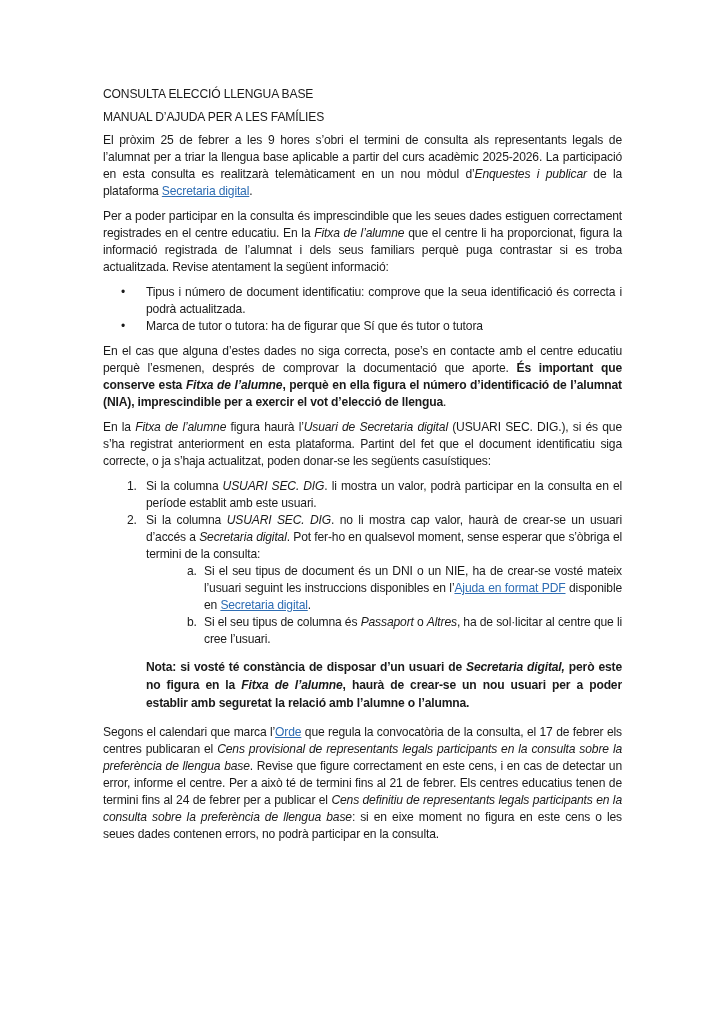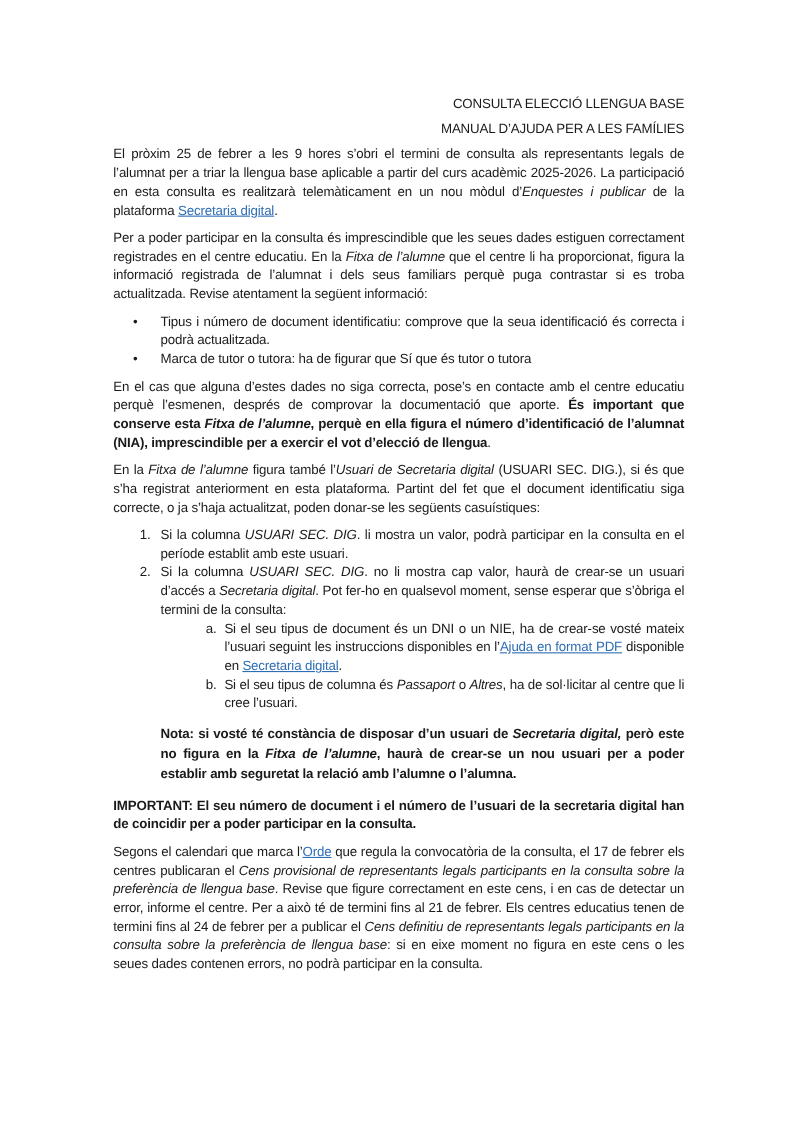--- a/index.html
+++ b/index.html
@@ -3,22 +3,22 @@
 <meta charset="utf-8">
 <style>
   html, body { margin: 0; padding: 0; background: #ffffff; }
   body { width: 724px; height: 1024px; overflow: hidden; position: relative; }
   .page {
     position: absolute; left: 103px; top: 86px; width: 519px;
     font-family: "Liberation Sans", sans-serif;
     font-size: 12.1px; line-height: 17px; color: #1a1a1a;
     letter-spacing: -0.15px;
   }
-  .title { text-align: right; margin: 0 0 6px 0; }
-  .subtitle { text-align: right; margin: 0 0 6px 0; }
+  .title { text-align: left; margin: 0 0 6px 0; }
+  .subtitle { text-align: left; margin: 0 0 6px 0; }
   p { margin: 0 0 8px 0; text-align: justify; }
   a { color: #2e6db4; text-decoration: underline; }
   ul.bullets { margin: 0 0 8px 0; padding-left: 43px; list-style: none; }
   ul.bullets li { position: relative; text-align: justify; }
   ul.bullets li::before { content: "\2022"; position: absolute; left: -25px; }
   ol.cases { margin: 0 0 10px 0; padding-left: 43px; list-style: none; }
   ol.cases > li { position: relative; text-align: justify; }
   ol.cases > li .num { position: absolute; left: -19px; }
   ol.sub { margin: 0; padding-left: 58px; list-style: none; }
   ol.sub > li { position: relative; text-align: justify; }
@@ -38,30 +38,29 @@
 
   <p><span>Per a poder participar en la consulta és imprescindible que les seues dades estiguen correctament registrades en el centre educatiu. En la </span><i>Fitxa de l’alumne</i><span> que el centre li ha proporcionat, figura la informació registrada de l’alumnat i dels seus familiars perquè puga contrastar si es troba actualitzada. Revise atentament la següent informació:</span></p>
 
   <ul class="bullets">
     <li>Tipus i número de document identificatiu: comprove que la seua identificació és correcta i podrà actualitzada.</li>
     <li>Marca de tutor o tutora: ha de figurar que Sí que és tutor o tutora</li>
   </ul>
 
   <p><span>En el cas que alguna d’estes dades no siga correcta, pose’s en contacte amb el centre educatiu perquè l’esmenen, després de comprovar la documentació que aporte. </span><b><span>És important que conserve esta </span><i>Fitxa de l’alumne</i><span>, perquè en ella figura el número d’identificació de l’alumnat (NIA), imprescindible per a exercir el vot d’elecció de llengua</span></b><span>.</span></p>
 
-  <p><span>En la </span><i>Fitxa de l’alumne</i><span> figura també l’</span><i>Usuari de Secretaria digital</i><span> (USUARI SEC. DIG.), si és que s’ha registrat anteriorment en esta plataforma. Partint del fet que el document identificatiu siga correcte, o ja s’haja actualitzat, poden donar-se les següents casuístiques:</span></p>
+  <p><span>En la </span><i>Fitxa de l’alumne</i><span> figura haurà l’</span><i>Usuari de Secretaria digital</i><span> (USUARI SEC. DIG.), si és que s’ha registrat anteriorment en esta plataforma. Partint del fet que el document identificatiu siga correcte, o ja s’haja actualitzat, poden donar-se les següents casuístiques:</span></p>
 
   <ol class="cases">
     <li><span class="num">1.</span><span>Si la columna </span><i>USUARI SEC. DIG</i><span>. li mostra un valor, podrà participar en la consulta en el període establit amb este usuari.</span></li>
     <li><span class="num">2.</span><span>Si la columna </span><i>USUARI SEC. DIG</i><span>. no li mostra cap valor, haurà de crear-se un usuari d’accés a </span><i>Secretaria digital</i><span>. Pot fer-ho en qualsevol moment, sense esperar que s’òbriga el termini de la consulta:</span>
       <ol class="sub">
         <li><span class="num">a.</span><span>Si el seu tipus de document és un DNI o un NIE, ha de crear-se vosté mateix l’usuari seguint les instruccions disponibles en l’</span><a href="#">Ajuda en format PDF</a><span> disponible en </span><a href="#">Secretaria digital</a><span>.</span></li>
         <li><span class="num">b.</span><span>Si el seu tipus de columna és </span><i>Passaport</i><span> o </span><i>Altres</i><span>, ha de sol·licitar al centre que li cree l’usuari.</span></li>
       </ol>
     </li>
   </ol>
 
   <div class="note"><span>Nota: si vosté té constància de disposar d’un usuari de </span><i>Secretaria digital,</i><span> però este no figura en la </span><i>Fitxa de l’alumne</i><span>, haurà de crear-se un nou usuari per a poder establir amb seguretat la relació amb l’alumne o l’alumna.</span></div>
 
-  <p><b>IMPORTANT: El seu número de document i el número de l’usuari de la secretaria digital han de coincidir per a poder participar en la consulta.</b></p>
 
   <p><span>Segons el calendari que marca l’</span><a href="#">Orde</a><span> que regula la convocatòria de la consulta, el 17 de febrer els centres publicaran el </span><i>Cens provisional de representants legals participants en la consulta sobre la preferència de llengua base</i><span>. Revise que figure correctament en este cens, i en cas de detectar un error, informe el centre. Per a això té de termini fins al 21 de febrer. Els centres educatius tenen de termini fins al 24 de febrer per a publicar el </span><i>Cens definitiu de representants legals participants en la consulta sobre la preferència de llengua base</i><span>: si en eixe moment no figura en este cens o les seues dades contenen errors, no podrà participar en la consulta.</span></p>
 </div>
 
 </body></html>

